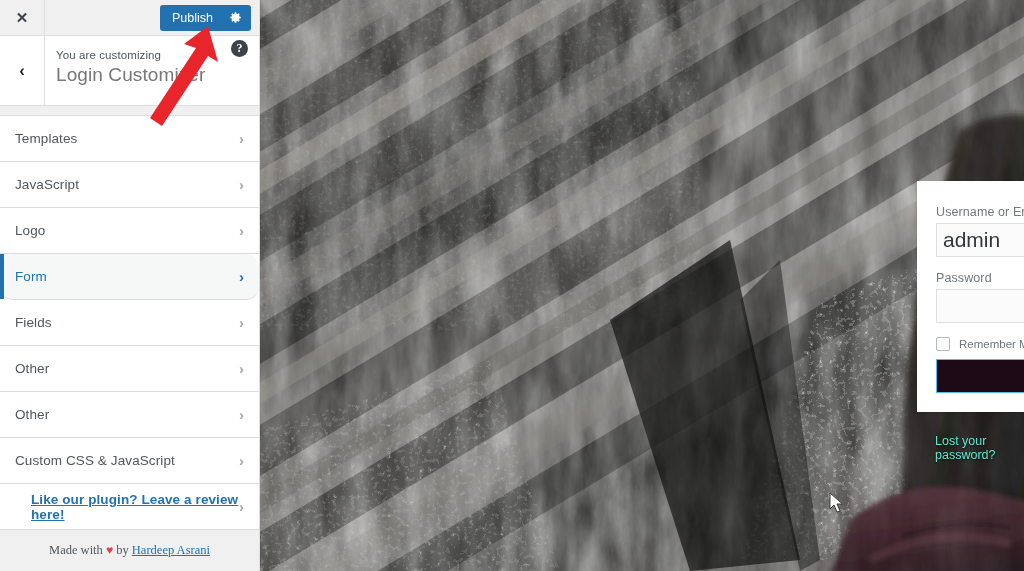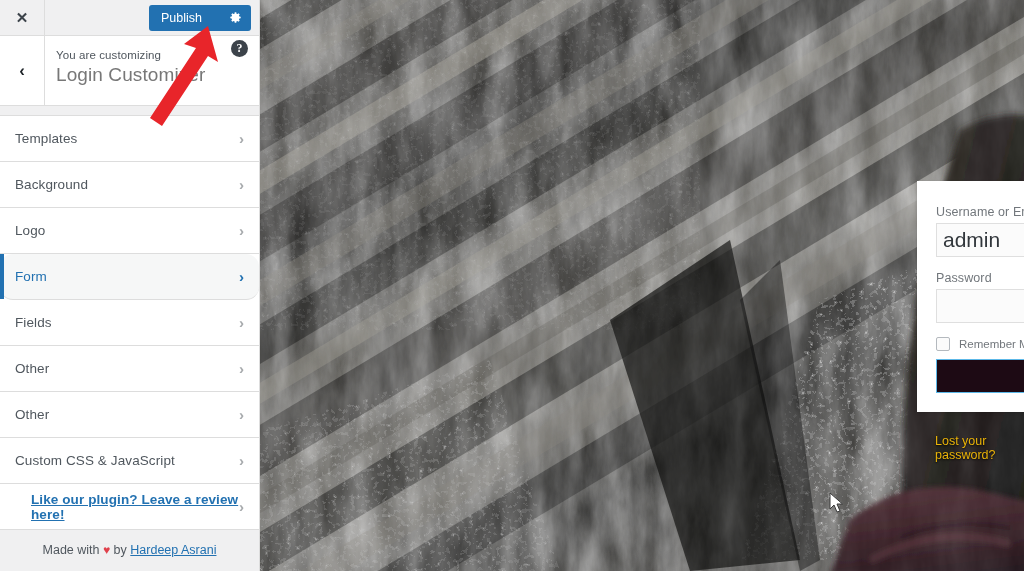--- a/index.html
+++ b/index.html
@@ -26,21 +26,21 @@
   .close-btn {
     width:45px; height:35px; display:flex; align-items:center; justify-content:center;
     background:#f0f0f1; border-right:1px solid #ddd; color:#3c434a;
     font-size:15px; font-weight:bold; cursor:pointer;
   }
   .header-spacer { flex:1; }
   .publish-btn {
     background:#2271b1; color:#fff; height:26px;
     border-radius:3px; display:flex; align-items:center;
     padding:0 9px 0 12px; font-size:12.5px; margin-right:8px; cursor:pointer;
-    gap:27px;
+    gap:16px;
   }
   .gear-icon { display:flex; align-items:center; }
 
   .panel-title {
     display:flex; align-items:stretch; background:#fff;
     border-bottom:1px solid #ddd; height:70px; flex:0 0 70px;
   }
   .back-btn {
     width:45px; display:flex; align-items:center; justify-content:center;
     border-right:1px solid #ddd; color:#1d2327; font-size:17px;
@@ -69,21 +69,21 @@
   .menu-item.active { background:#f6f7f7; color:#2271b1;border-radius:13px; }
   .menu-item.active .label { color:#2271b1; }
   .menu-item.active .chev { color:#2271b1; font-weight:700; }
   .menu-item.active::before {
     content:""; position:absolute; left:0; top:0; bottom:0; width:4px; background:#2271b1;
   }
   .menu-item.link .label { color:#2271b1; text-decoration:underline; font-weight:600;margin-left:16px; }
 
   .sidebar-footer {
     background:#f0f0f1; flex:1;
-    padding-top:13px; text-align:center; font-size:12.5px; color:#50575e;
+    padding-top:13px; text-align:center; font-size:12.5px; color:#50575e;font-family:Liberation Serif, serif;
   }
   .sidebar-footer a { color:#2271b1; text-decoration:underline; }
   .heart { color:#e0404b; font-size:12px; }
 
   
   #preview { position:relative; width:764px; height:571px; overflow:hidden; background:#2a2a2a; }
   #bg-photo { position:absolute; inset:0; }
 
   .login-logo {
     position:absolute; left:763px; top:86px; width:66px; height:80px; z-index:3;
@@ -108,21 +108,21 @@
   }
   .remember-label { font-size:11.5px; color:#72777c; }
   .login-submit {
     width:236px; height:34px; background:#1d0a14; border:1px solid #5cb8e8;
     color:#5cb8e8; font-size:12.5px; font-weight:bold;
     display:flex; align-items:center; justify-content:center; cursor:pointer;
     letter-spacing:.2px;
   }
   .lost-password {
     position:absolute; left:675px; top:434px; z-index:4;
-    font-size:12.5px; color:#eab308; text-shadow:0 1px 2px rgba(0,0,0,.85); cursor:pointer;
+    font-size:12.5px; color:#5eead4; text-shadow:0 1px 2px rgba(0,0,0,.85); cursor:pointer;
   }
 
   
   #anno-arrow { position:absolute; left:140px; top:22px; z-index:40; pointer-events:none; }
 
   
   #cursor { position:absolute; left:829px; top:492px; z-index:45; pointer-events:none; }
 </style>
 </head>
 <body>
@@ -155,21 +155,21 @@
     </div>
 
     <div class="panel-gap"></div>
 
     <div class="menu" id="menu-list">
         <div class="menu-item">
           <span class="label">Templates</span>
           <span class="chev">›</span>
         </div>
         <div class="menu-item">
-          <span class="label">Background</span>
+          <span class="label">JavaScript</span>
           <span class="chev">›</span>
         </div>
         <div class="menu-item">
           <span class="label">Logo</span>
           <span class="chev">›</span>
         </div>
         <div class="menu-item active">
           <span class="label">Form</span>
           <span class="chev">›</span>
         </div>

